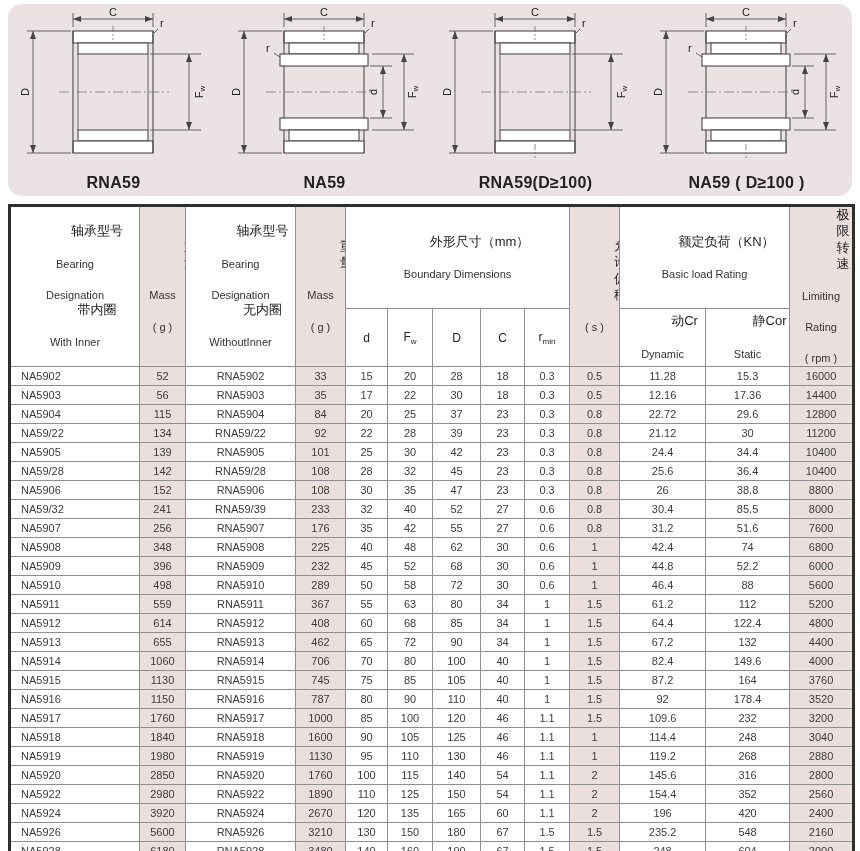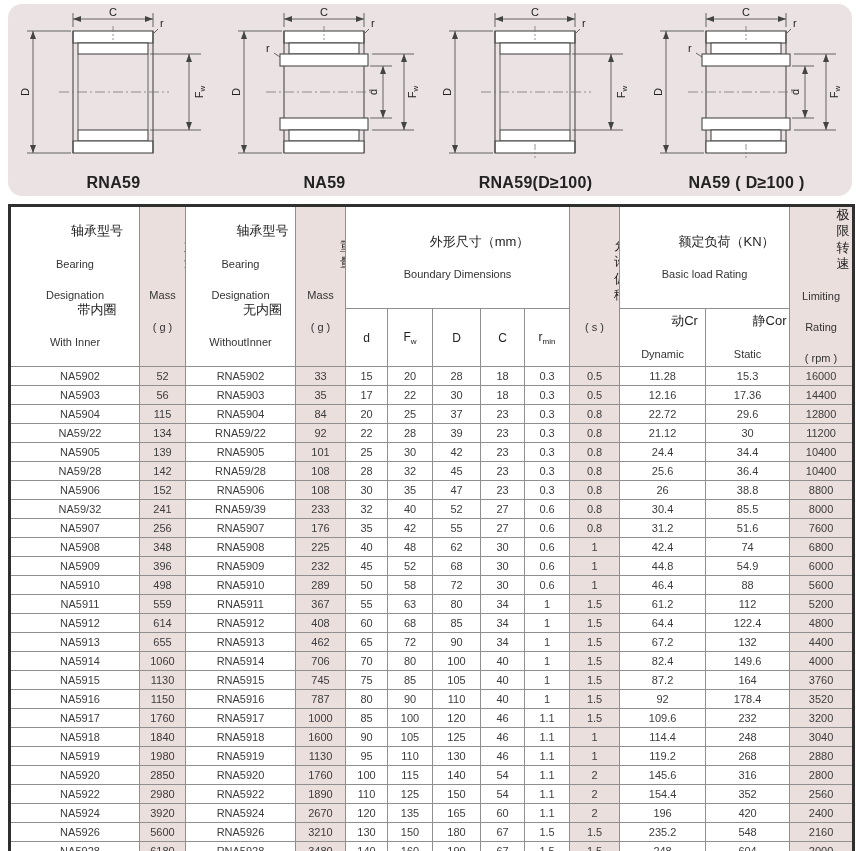--- a/index.html
+++ b/index.html
@@ -45,21 +45,21 @@
     border: 1px solid #8f8f8f;
     text-align: center;
     vertical-align: middle;
     padding: 0;
     overflow: hidden;
   }
   thead th { background:#fff; font-weight: normal; }
   thead tr.r1 th { height: 86px; }
   thead tr.r2 th { height: 47px; }
   td { font-size: 11px; height: 18px; line-height: 18px; color:#3c3c3c; white-space: nowrap; }
-  td.left { text-align: center; padding-left: 10px; }
+  td.left { text-align: left; padding-left: 10px; }
   .shaded { background: #ebdfdd; }
   .zh  { display:block; font-size: 13px; color:#222; line-height: 1.25; padding-left: 44px; }
   .en  { display:block; font-size: 11px; color:#333; line-height: 1.2; margin-top: 18px; }
   .dimletter { font-size: 12px; color:#222; }
   .dimletter sub { font-size: 8px; }
 </style>
 </head>
 <body>
 
 <svg width="0" height="0" style="position:absolute">
@@ -478,21 +478,21 @@
         <td class="shaded">396</td>
         <td>RNA5909</td>
         <td class="shaded">232</td>
         <td>45</td>
         <td>52</td>
         <td>68</td>
         <td>30</td>
         <td>0.6</td>
         <td class="shaded">1</td>
         <td>44.8</td>
-        <td>54.9</td>
+        <td>52.2</td>
         <td class="shaded">6000</td>
       </tr>
       <tr>
         <td class="left">NA5910</td>
         <td class="shaded">498</td>
         <td>RNA5910</td>
         <td class="shaded">289</td>
         <td>50</td>
         <td>58</td>
         <td>72</td>

